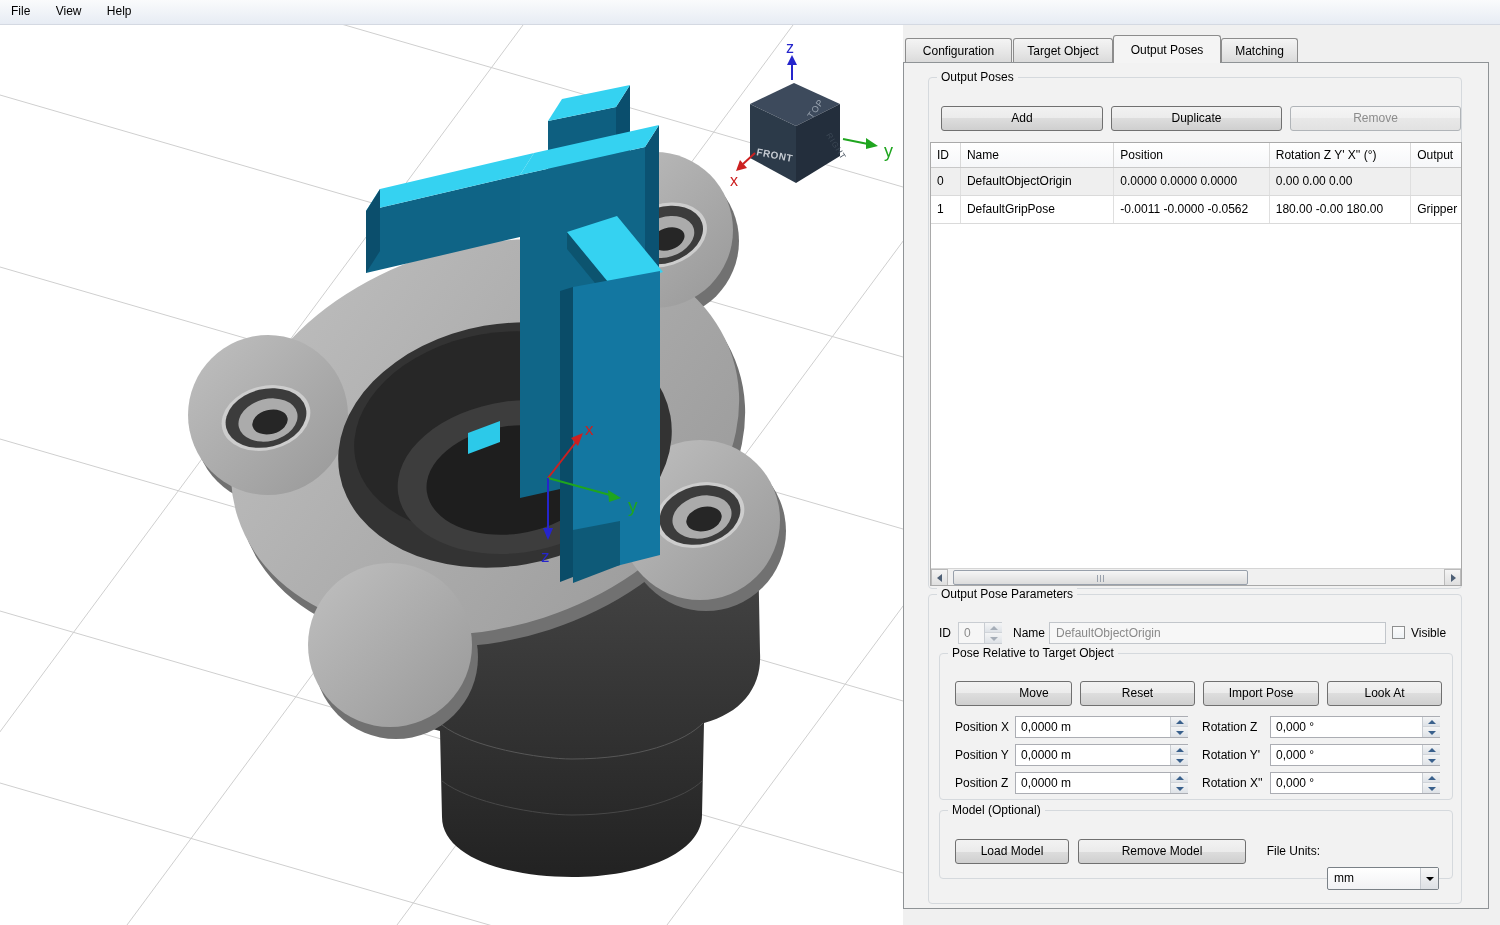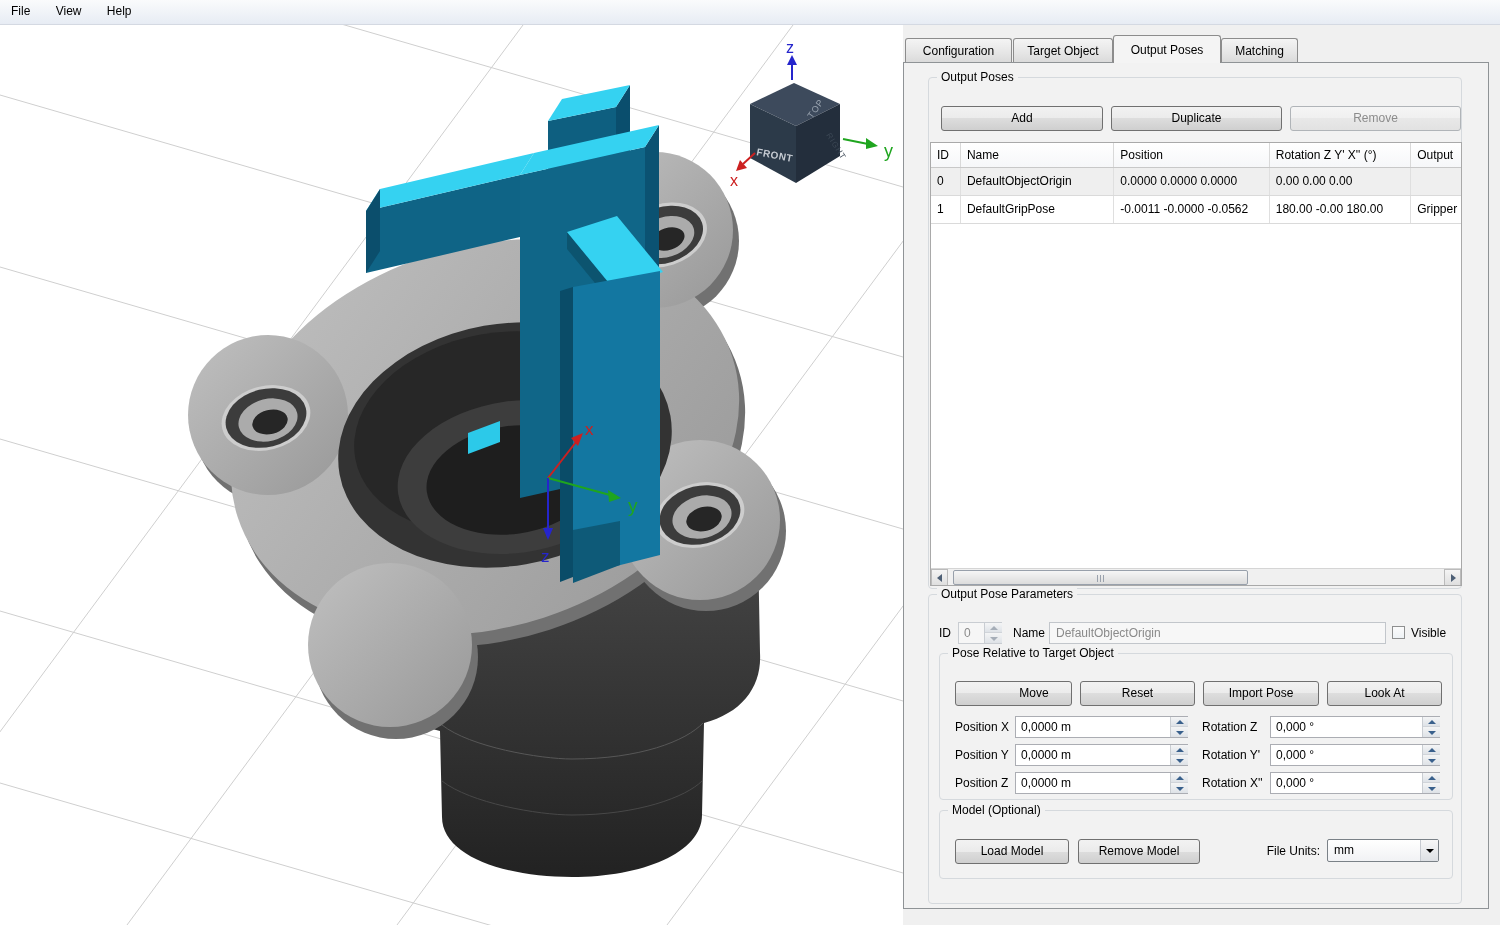--- a/index.html
+++ b/index.html
@@ -67,21 +67,21 @@
   .sa.down::after { top:4px;  border-left:4px solid transparent; border-right:4px solid transparent; border-top:4px solid #39608C; }
   .spin.disabled { background:#F6F6F6; border-color:#C9CDD2; }
   .spin.disabled .val { color:#8A8A8A; }
   .spin.disabled .sa.up::after { border-bottom-color:#A6AEB8; }
   .spin.disabled .sa.down::after { border-top-color:#A6AEB8; }
 
   .textbox { position:absolute; height:22px; background:#F7F7F7; border:1px solid #C2C6CB; line-height:20px; padding-left:6px; color:#8A8A8A; overflow:hidden; white-space:nowrap; }
   .checkbox { position:absolute; width:13px; height:13px; background:linear-gradient(#FBFBFB,#EEF2F5); border:1px solid #8E8F8F; }
 
   .combo { position:absolute; height:23px; border:1px solid #7A8187; border-radius:2px;
-    background:linear-gradient(#FFFFFF,#F1F2F4); line-height:21px; padding-left:6px; }
+    background:linear-gradient(#FFFFFF,#F1F2F4); line-height:21px; padding-left:6px;margin-top:28px; }
   .combo .arrow-btn { position:absolute; right:0; top:0; width:18px; height:100%; border-left:1px solid #C6CAD0;
     background:linear-gradient(#F7F7F7,#DDE0E4); }
   .combo .arrow-btn::after { content:""; position:absolute; left:5px; top:9px; width:0; height:0;
     border-left:4px solid transparent; border-right:4px solid transparent; border-top:4px solid #000; }
 </style>
 </head>
 <body>
 
 <div class="menubar">
   <span class="menu-item">File</span>
@@ -345,21 +345,21 @@
           <span class="arrows">
               <span class="sa up"></span>
               <span class="sa down"></span>
             </span>
         </div>
       </div>
 
       <div class="groupbox" style="left:10px; top:215px; width:514px; height:69px;">
         <span class="gb-title">Model (Optional)</span>
         <div class="btn" style="left:15px; top:28px; width:114px;">Load Model</div>
-        <div class="btn" style="left:138px; top:28px; width:122px;">Remove Model</div>
+        <div class="btn" style="left:138px; top:28px; width:168px;">Remove Model</div>
         <span class="lbl" style="left:300px; top:29px; width:80px; text-align:right;">File Units:</span>
         <div class="combo" style="left:387px; top:28px; width:112px;">
           <span>mm</span>
           <span class="arrow-btn"></span>
         </div>
       </div>
     </div>
   </div>
 </div>
 

